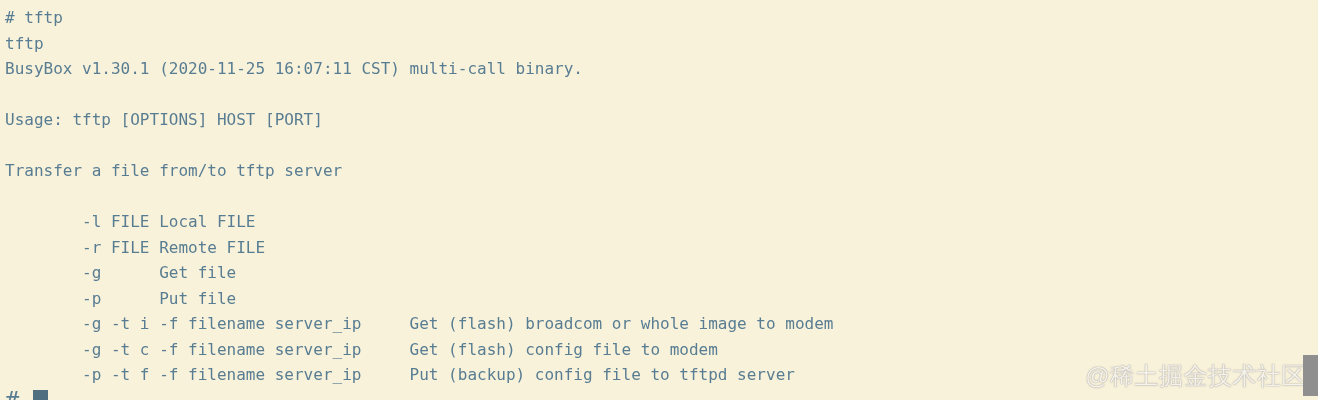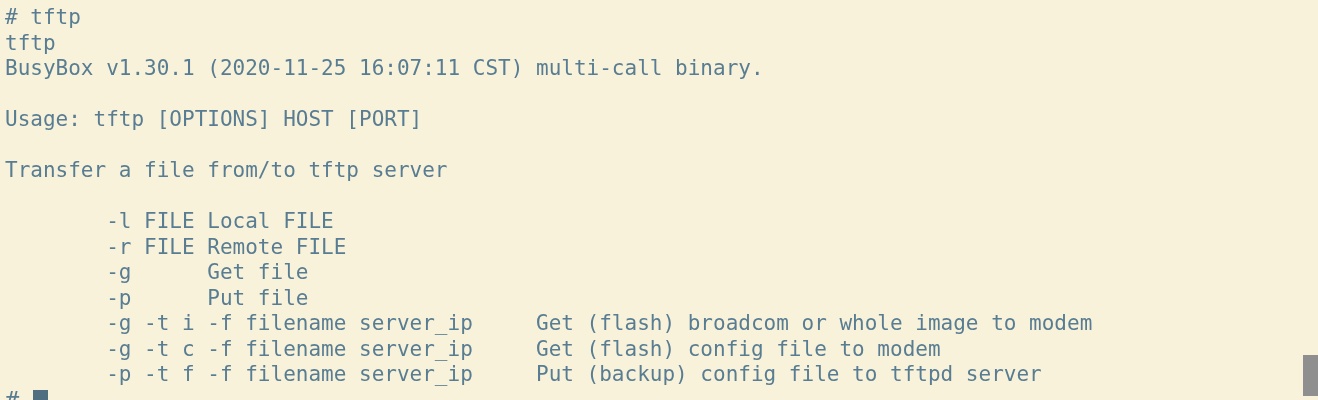--- a/index.html
+++ b/index.html
@@ -12,21 +12,21 @@
     width: 1318px;
     height: 400px;
     background: var(--bg, #f9f2db);
     overflow: hidden;
     color: var(--fg, #587d92);
   }
   .output {
     margin: 0;
     padding: 5px 0 0 5px;
     font-family: "DejaVu Sans Mono", monospace;
-    font-size: 21px;
+    font-size: 16px;
     line-height: 25.5px;
     white-space: pre;
     letter-spacing: 0;
   }
   .prompt-line {
     padding-left: 5px;
     font-family: "DejaVu Sans Mono", monospace;
     font-size: 23.6px;
     line-height: 25.5px;
     white-space: pre;
@@ -75,14 +75,15 @@
 Transfer a file from/to tftp server
 
         -l FILE Local FILE
         -r FILE Remote FILE
         -g      Get file
         -p      Put file
         -g -t i -f filename server_ip     Get (flash) broadcom or whole image to modem
         -g -t c -f filename server_ip     Get (flash) config file to modem
         -p -t f -f filename server_ip     Put (backup) config file to tftpd server</pre>
   <div class="prompt-line"><span># </span><span class="cursor"></span></div>
+  <div class="watermark">@稀土掘金技术社区</div>
   <div class="scrollbar-thumb"></div>
 </div>
 
 </body></html>

